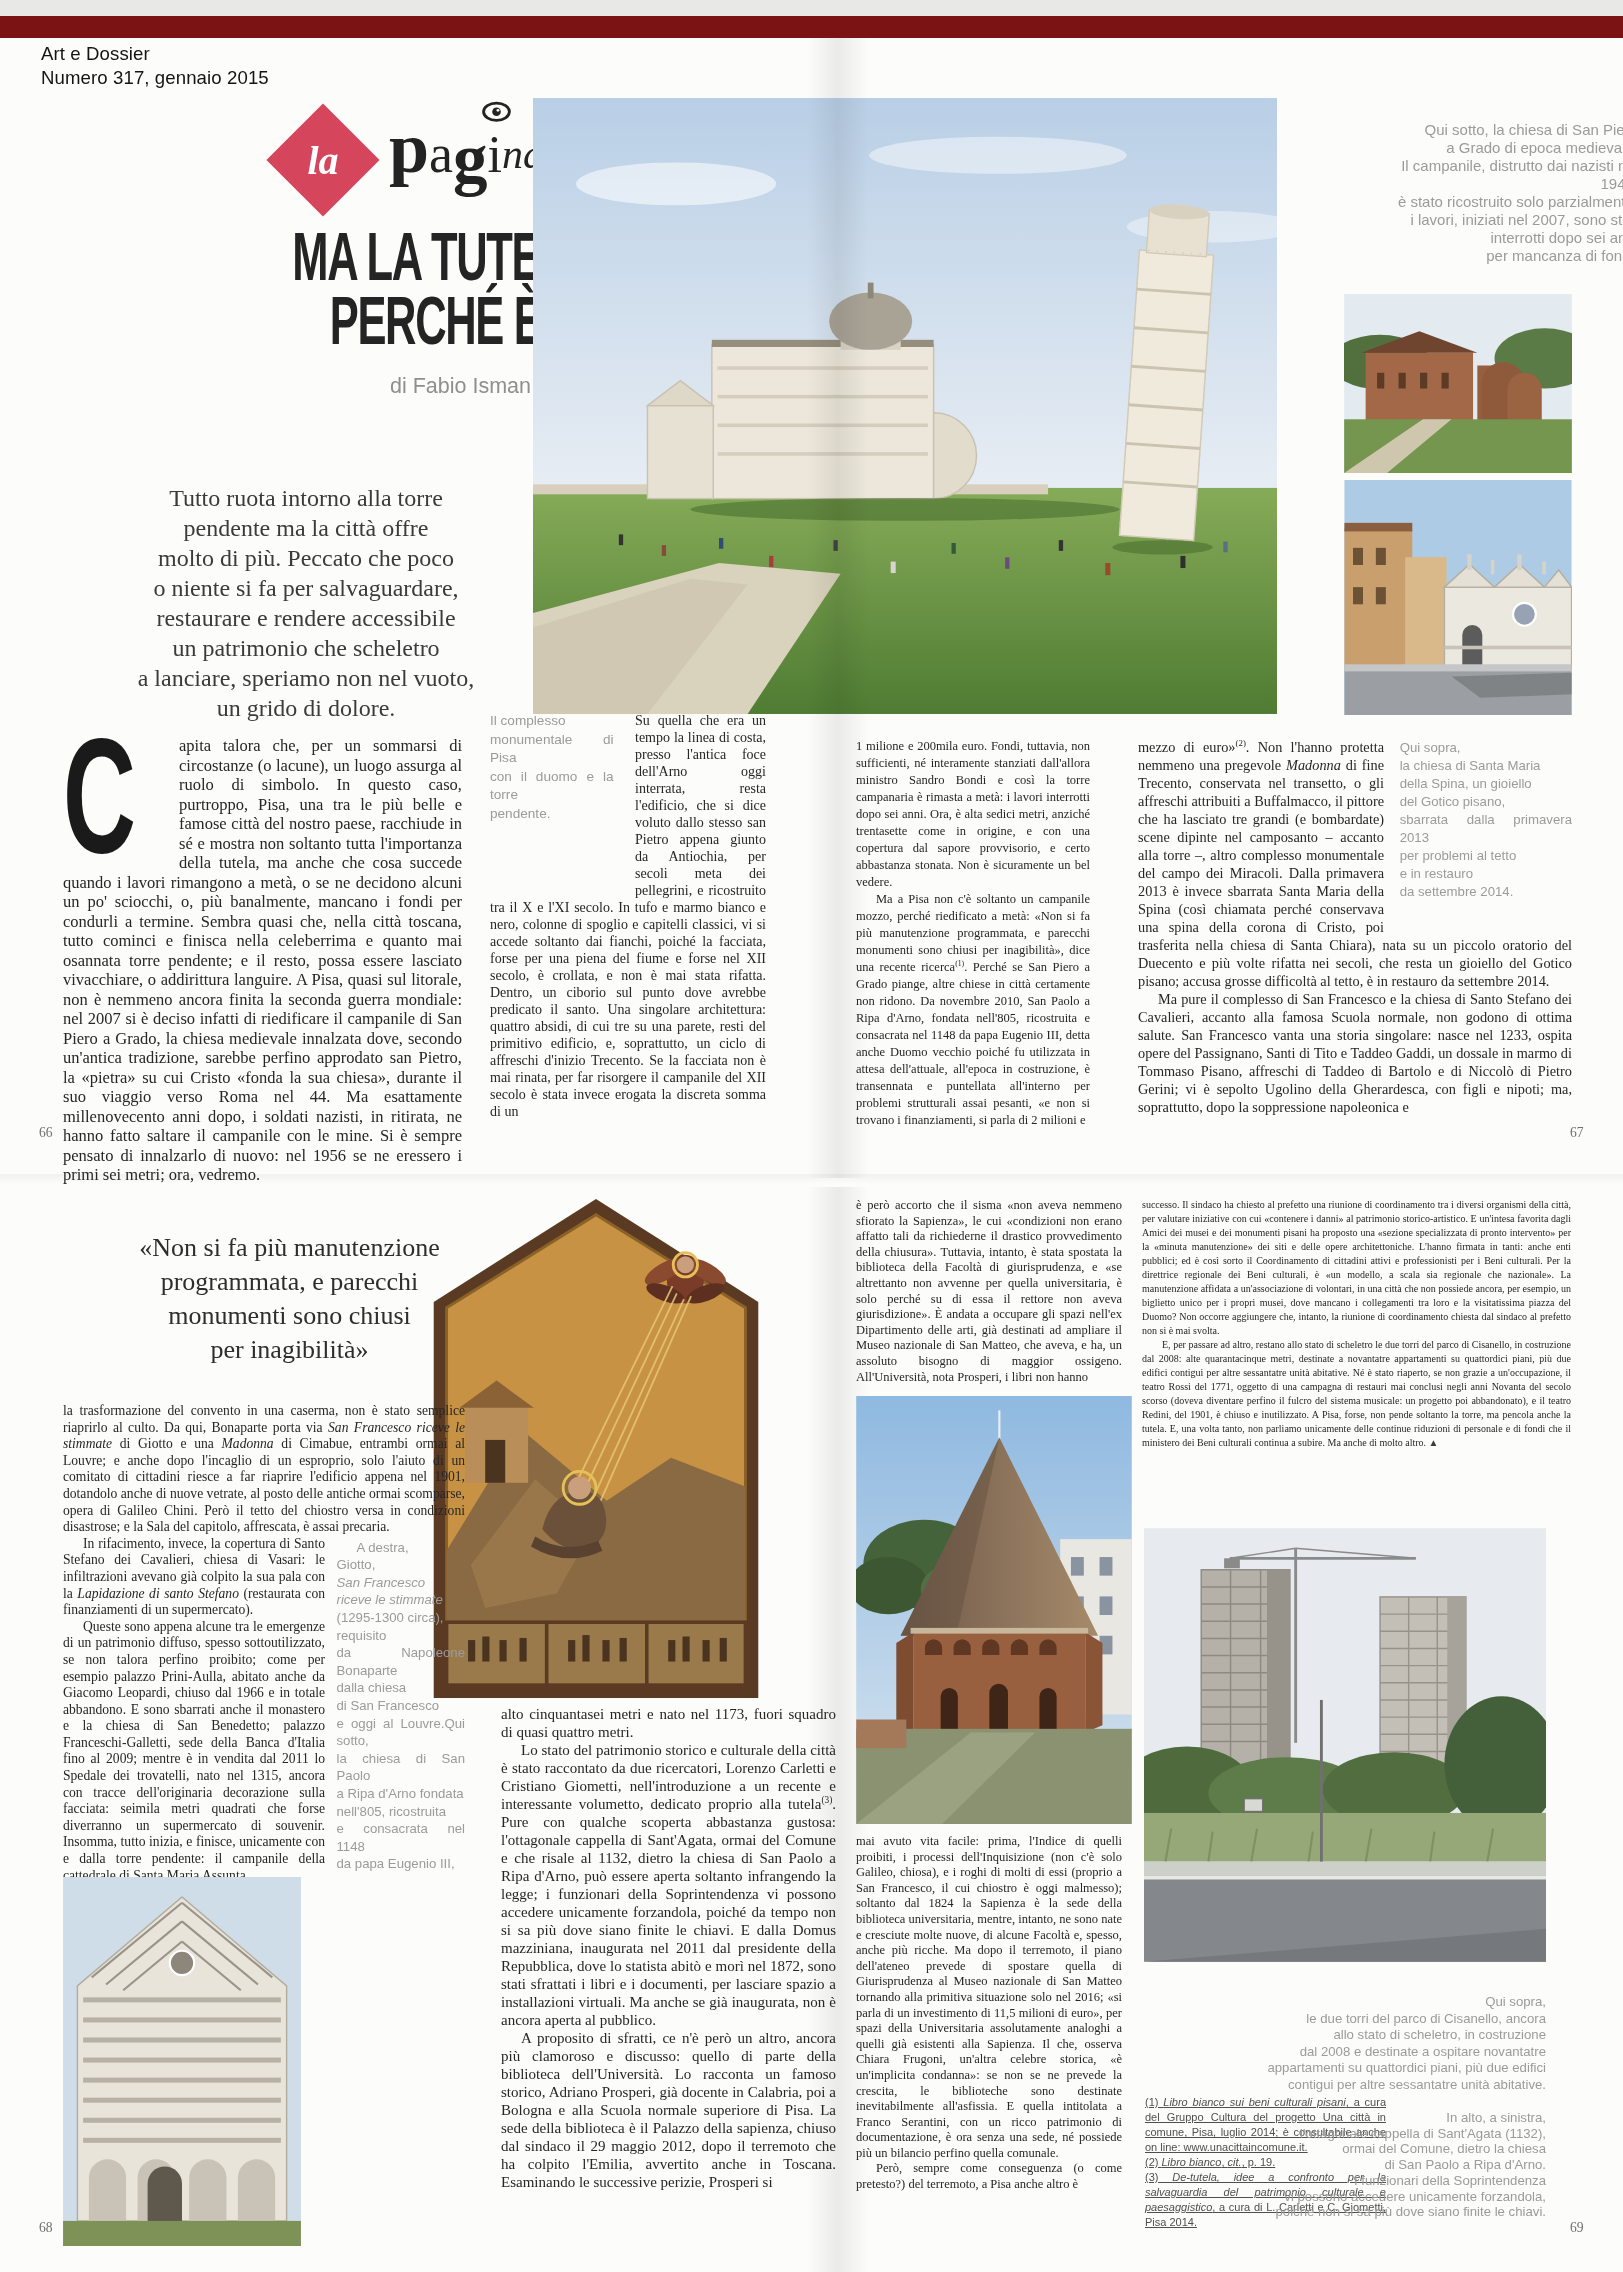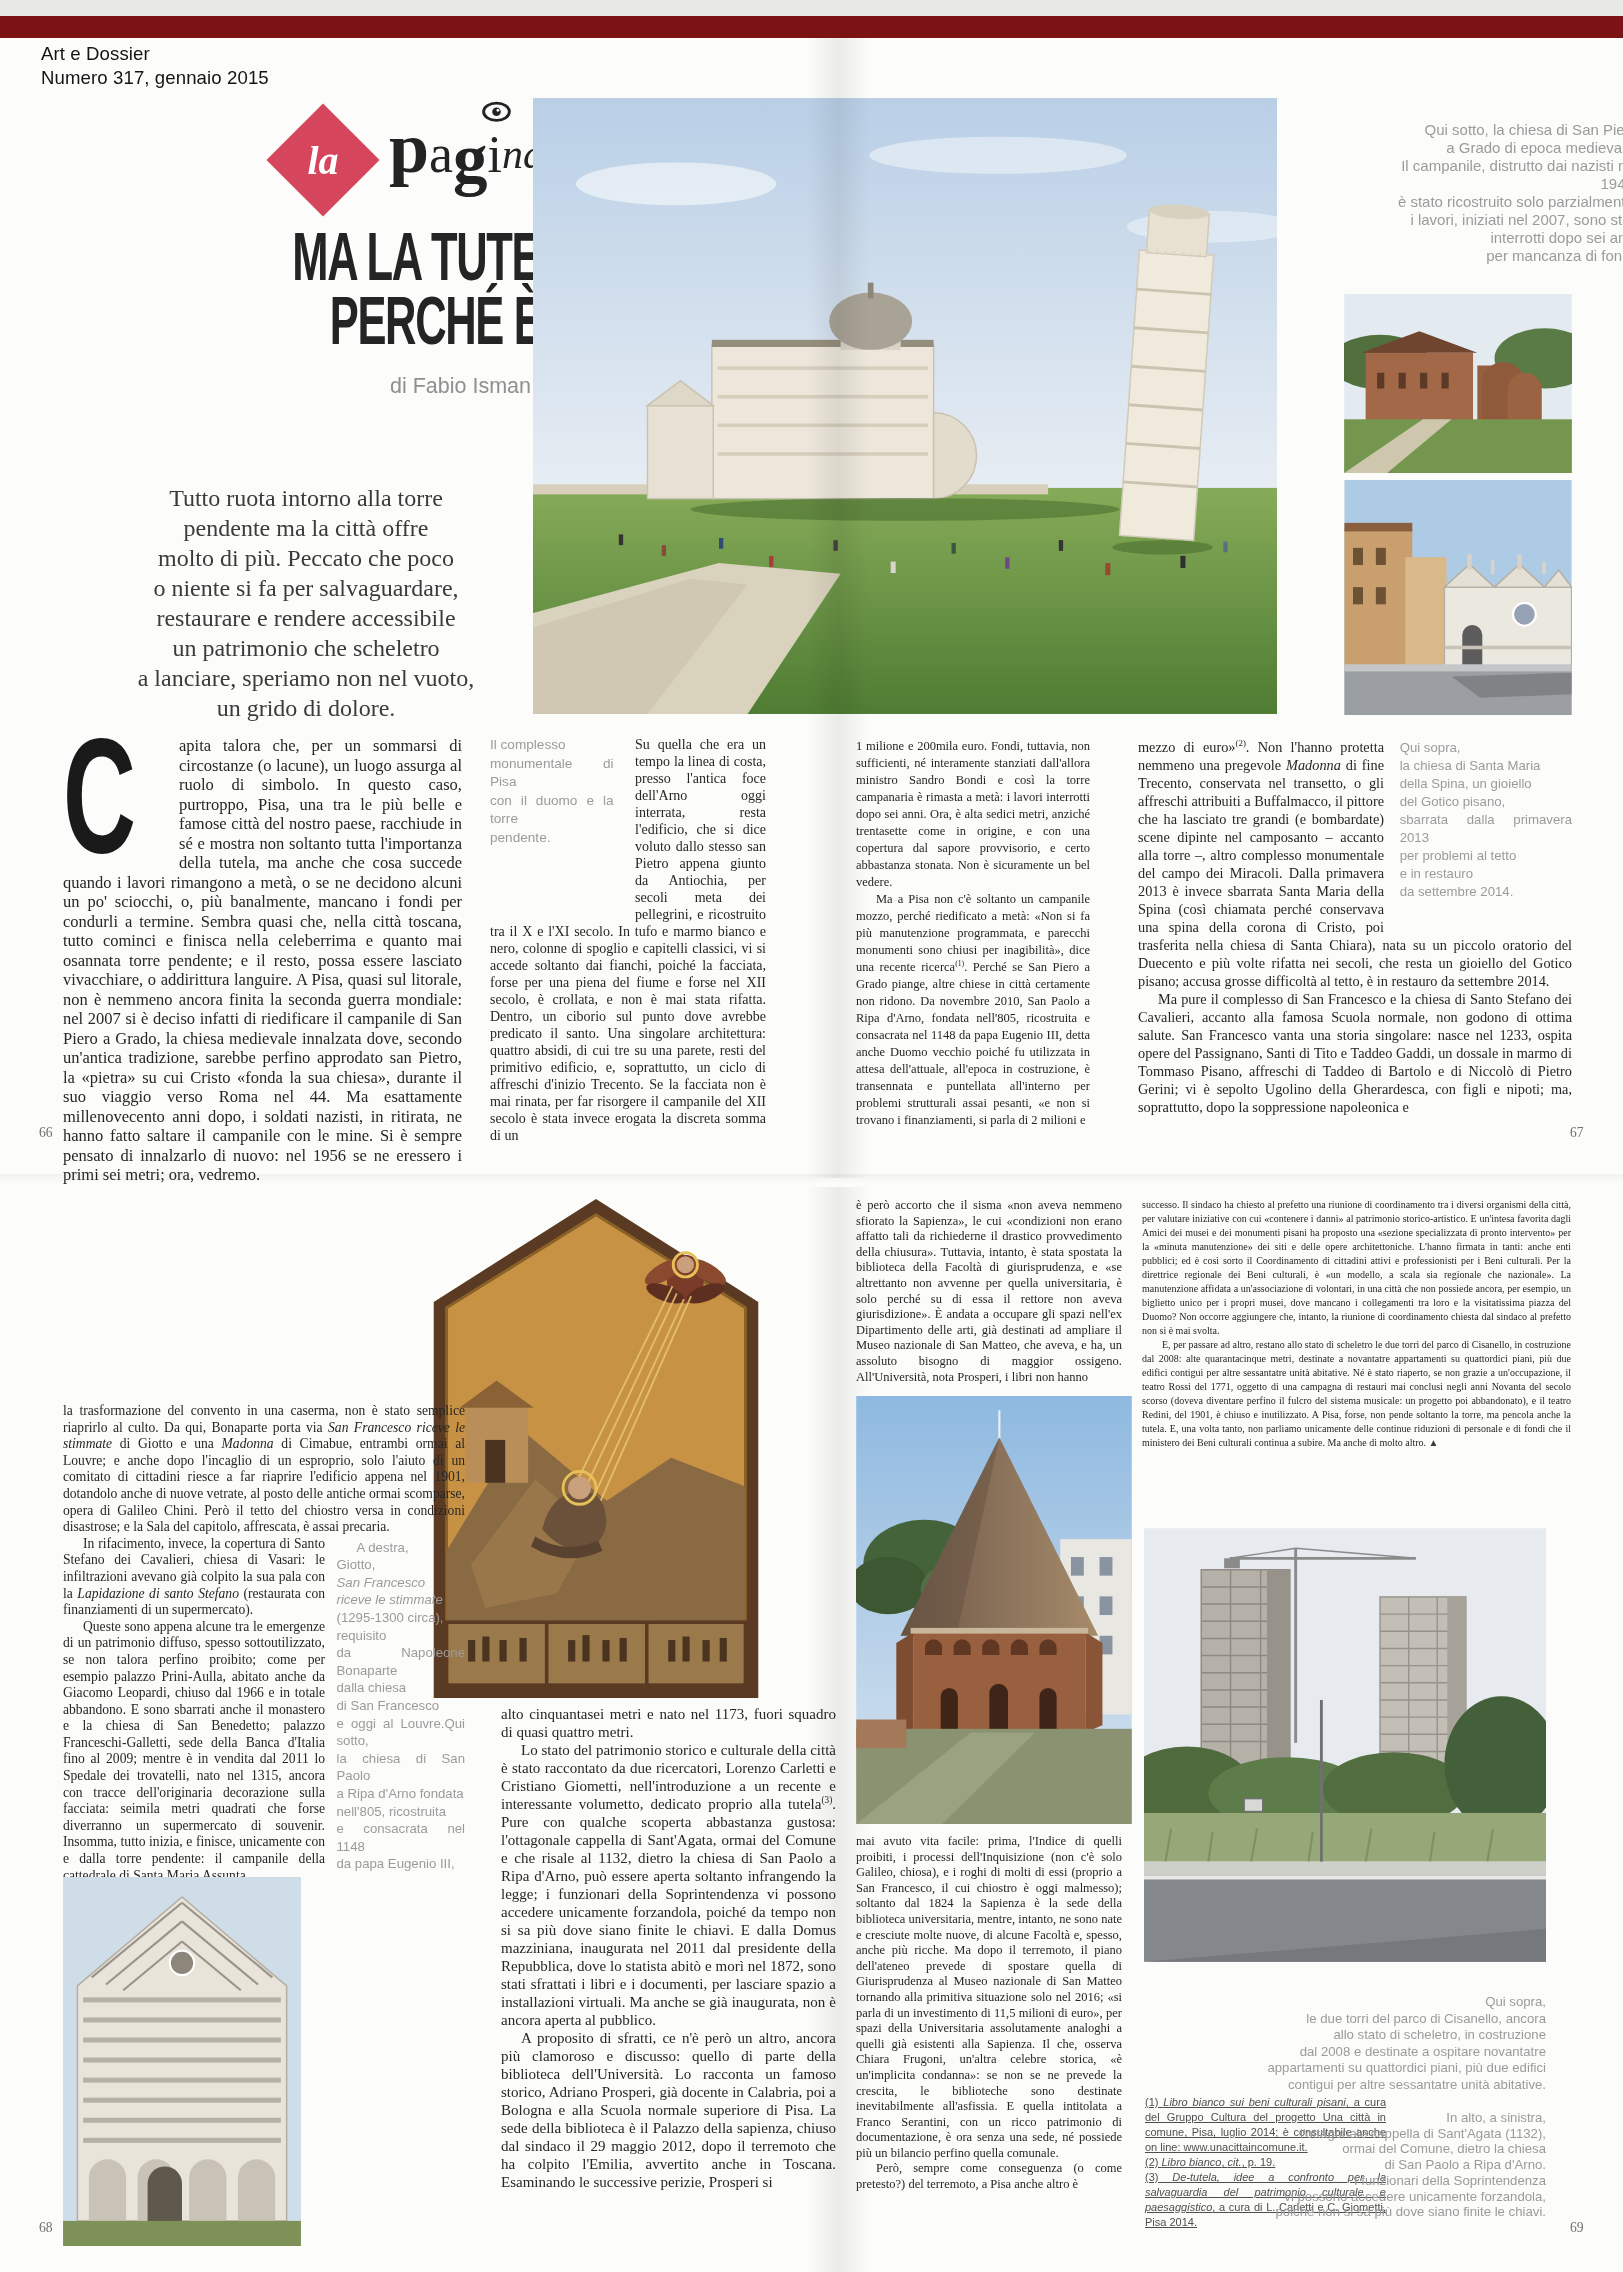--- a/index.html
+++ b/index.html
@@ -41,21 +41,21 @@
         font-size:24px;line-height:30px;color:#3b3b3b;}
 
   
   .bodytxt{ text-align:justify; }
   .bodytxt p{margin:0;}
   .bodytxt p + p{text-indent:20px;}
   .p66col1{position:absolute;left:63px;top:720px;width:399px;height:455px;font-size:16.5px;line-height:19.5px;overflow:hidden;}
   .dropcap{float:left;width:116px;height:120px;}
   .dropcap span{display:block;font-family:"Liberation Sans",sans-serif;font-weight:900;font-size:163px;line-height:120px;
         transform:scaleX(.62);transform-origin:left center;color:#1a1a1a;}
-  .p66col2{position:absolute;left:490px;top:720px;width:276px;height:452px;font-size:14px;line-height:17px;overflow:hidden;}
+  .p66col2{position:absolute;left:490px;top:696px;width:276px;height:452px;font-size:14px;line-height:17px;overflow:hidden;}
   .capbox-complesso{float:left;width:145px;height:180px;padding-right:21.5px;}
   .p67col1{position:absolute;left:856px;top:722px;width:234px;height:429px;font-size:12.5px;line-height:17px;overflow:hidden;}
   .p67col2{position:absolute;left:1138px;top:722px;width:434px;height:437px;font-size:14.3px;line-height:18px;overflow:hidden;}
   .capbox-spina{float:right;width:188px;height:182px;padding-left:15.7px;}
 
   .caption{font-family:"Liberation Sans",sans-serif;color:#9b9b9b;white-space:pre-line;}
   .cap-right{text-align:right;}
   .caption-sanpiero{position:absolute;left:1390px;top:105px;width:248px;font-size:15px;line-height:18px;}
   .caption-complesso-t{font-size:13.6px;line-height:18.6px;text-align:left;}
   .caption-spina-t{font-size:13.2px;line-height:17px;}
@@ -300,20 +300,24 @@
     <p data-name="p67-col2-para2">Ma pure il complesso di San Francesco e la chiesa di Santo Stefano dei Cavalieri, accanto alla famosa Scuola normale, non godono di ottima salute. San Francesco vanta una storia singolare: nasce nel 1233, ospita opere del Passignano, Santi di Tito e Taddeo Gaddi, un dossale in marmo di Tommaso Pisano, affreschi di Taddeo di Bartolo e di Niccolò di Pietro Gerini; vi è sepolto Ugolino della Gherardesca, con figli e nipoti; ma, soprattutto, dopo la soppressione napoleonica e</p>
   </div>
 
   <div class="pageno" style="left:39px;top:1109px;" data-name="page-number-66">66</div>
   <div class="pageno" style="left:1570px;top:1109px;" data-name="page-number-67">67</div>
 
   <div class="gutter gt" data-name="page-gutter-top"></div>
   <div class="folddiv" data-name="spread-divider"></div>
   <div class="gutter gb" data-name="page-gutter-bottom"></div>
 
+  <div class="pullquote" data-name="pull-quote">«Non si fa più manutenzione
+programmata, e parecchi
+monumenti sono chiusi
+per inagibilità»</div>
 
   <div class="photo painting-giotto" data-name="painting-giotto-stimmate">
     <svg width="336" height="511" viewBox="0 0 470 714">
       <polygon points="8,152 235,8 462,152 462,706 8,706" fill="#5a3a22"></polygon>
       <polygon points="26,160 235,30 444,160 444,688 26,688" fill="#c89245"></polygon>
       <polygon points="26,160 235,30 444,160 444,688 26,688" fill="none" stroke="#8a6228" stroke-width="4"></polygon>
 
       <polygon points="26,500 130,330 250,430 340,370 444,410 444,688 26,688" fill="#8a6a43"></polygon>
       <polygon points="60,520 150,400 230,470 180,560 80,580" fill="#9c7a4e" opacity=".8"></polygon>
 

